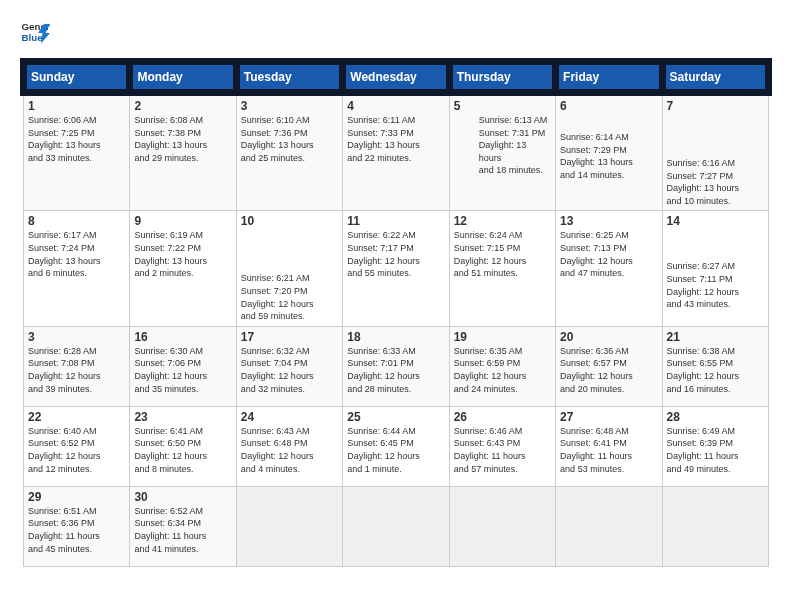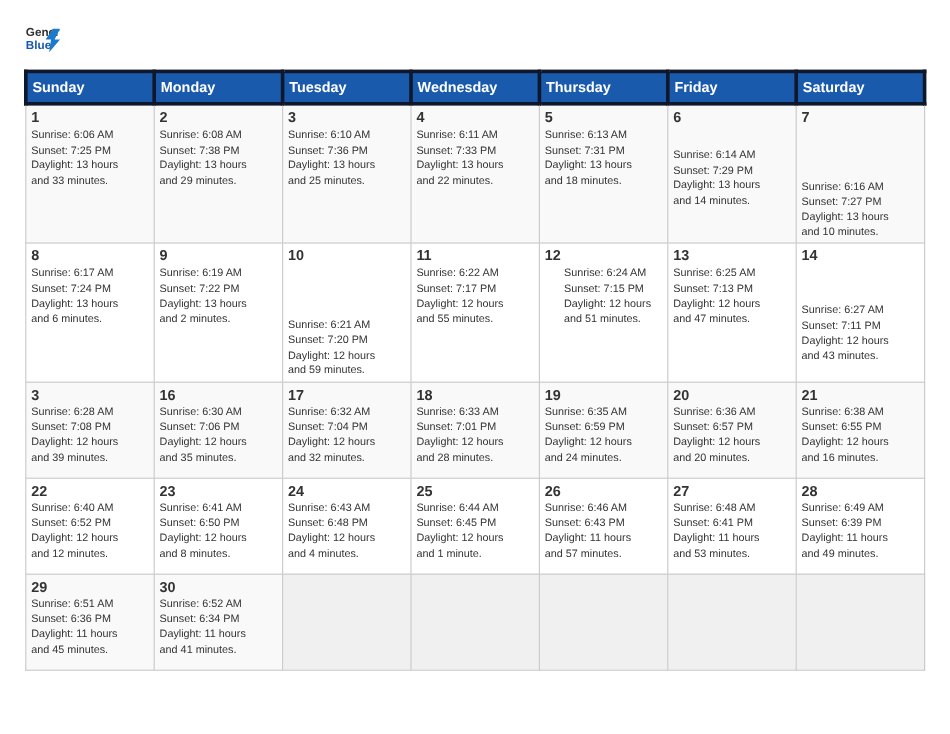--- a/index.html
+++ b/index.html
@@ -48,21 +48,21 @@
       border-collapse: collapse;
       table-layout: fixed;
     }
     .calendar thead th {
       background: #1a5aad;
       color: #fff;
       font-size: 12px;
       font-weight: bold;
       padding: 5px 4px;
       text-align: left;
-      border: 3px solid #0f172a;
+      border: 7px solid #0f172a;
     }
     .calendar tbody td {
       border: 1px solid #ccc;
       vertical-align: top;
       padding: 3px 4px;
       font-size: 9.5px;
       color: #333;
       height: 80px;
     }
     .calendar tbody tr:nth-child(odd) td {
@@ -141,21 +141,21 @@
           </td>
           <td>
             <span class="day-num">4</span>
             <div class="day-info" style="white-space: pre-line;">Sunrise: 6:11 AM
 Sunset: 7:33 PM
 Daylight: 13 hours
 and 22 minutes.</div>
           </td>
           <td>
             <span class="day-num">5</span>
-            <div class="day-info" style="white-space: pre-line;">Sunrise: 6:13 AM
+            <div class="day-info" style="white-space: pre-line; margin-left: 25px;">Sunrise: 6:13 AM
 Sunset: 7:31 PM
 Daylight: 13 hours
 and 18 minutes.</div>
           </td>
           <td>
             <span class="day-num">6</span>
             <div class="day-info" style="white-space: pre-line; margin-top: 18px;">Sunrise: 6:14 AM
 Sunset: 7:29 PM
 Daylight: 13 hours
 and 14 minutes.</div>
@@ -192,21 +192,21 @@
           </td>
           <td>
             <span class="day-num">11</span>
             <div class="day-info" style="white-space: pre-line;">Sunrise: 6:22 AM
 Sunset: 7:17 PM
 Daylight: 12 hours
 and 55 minutes.</div>
           </td>
           <td>
             <span class="day-num">12</span>
-            <div class="day-info" style="white-space: pre-line; margin-left: 16px;">Sunrise: 6:24 AM
+            <div class="day-info" style="white-space: pre-line;">Sunrise: 6:24 AM
 Sunset: 7:15 PM
 Daylight: 12 hours
 and 51 minutes.</div>
           </td>
           <td>
             <span class="day-num">13</span>
             <div class="day-info" style="white-space: pre-line;">Sunrise: 6:25 AM
 Sunset: 7:13 PM
 Daylight: 12 hours
 and 47 minutes.</div>

